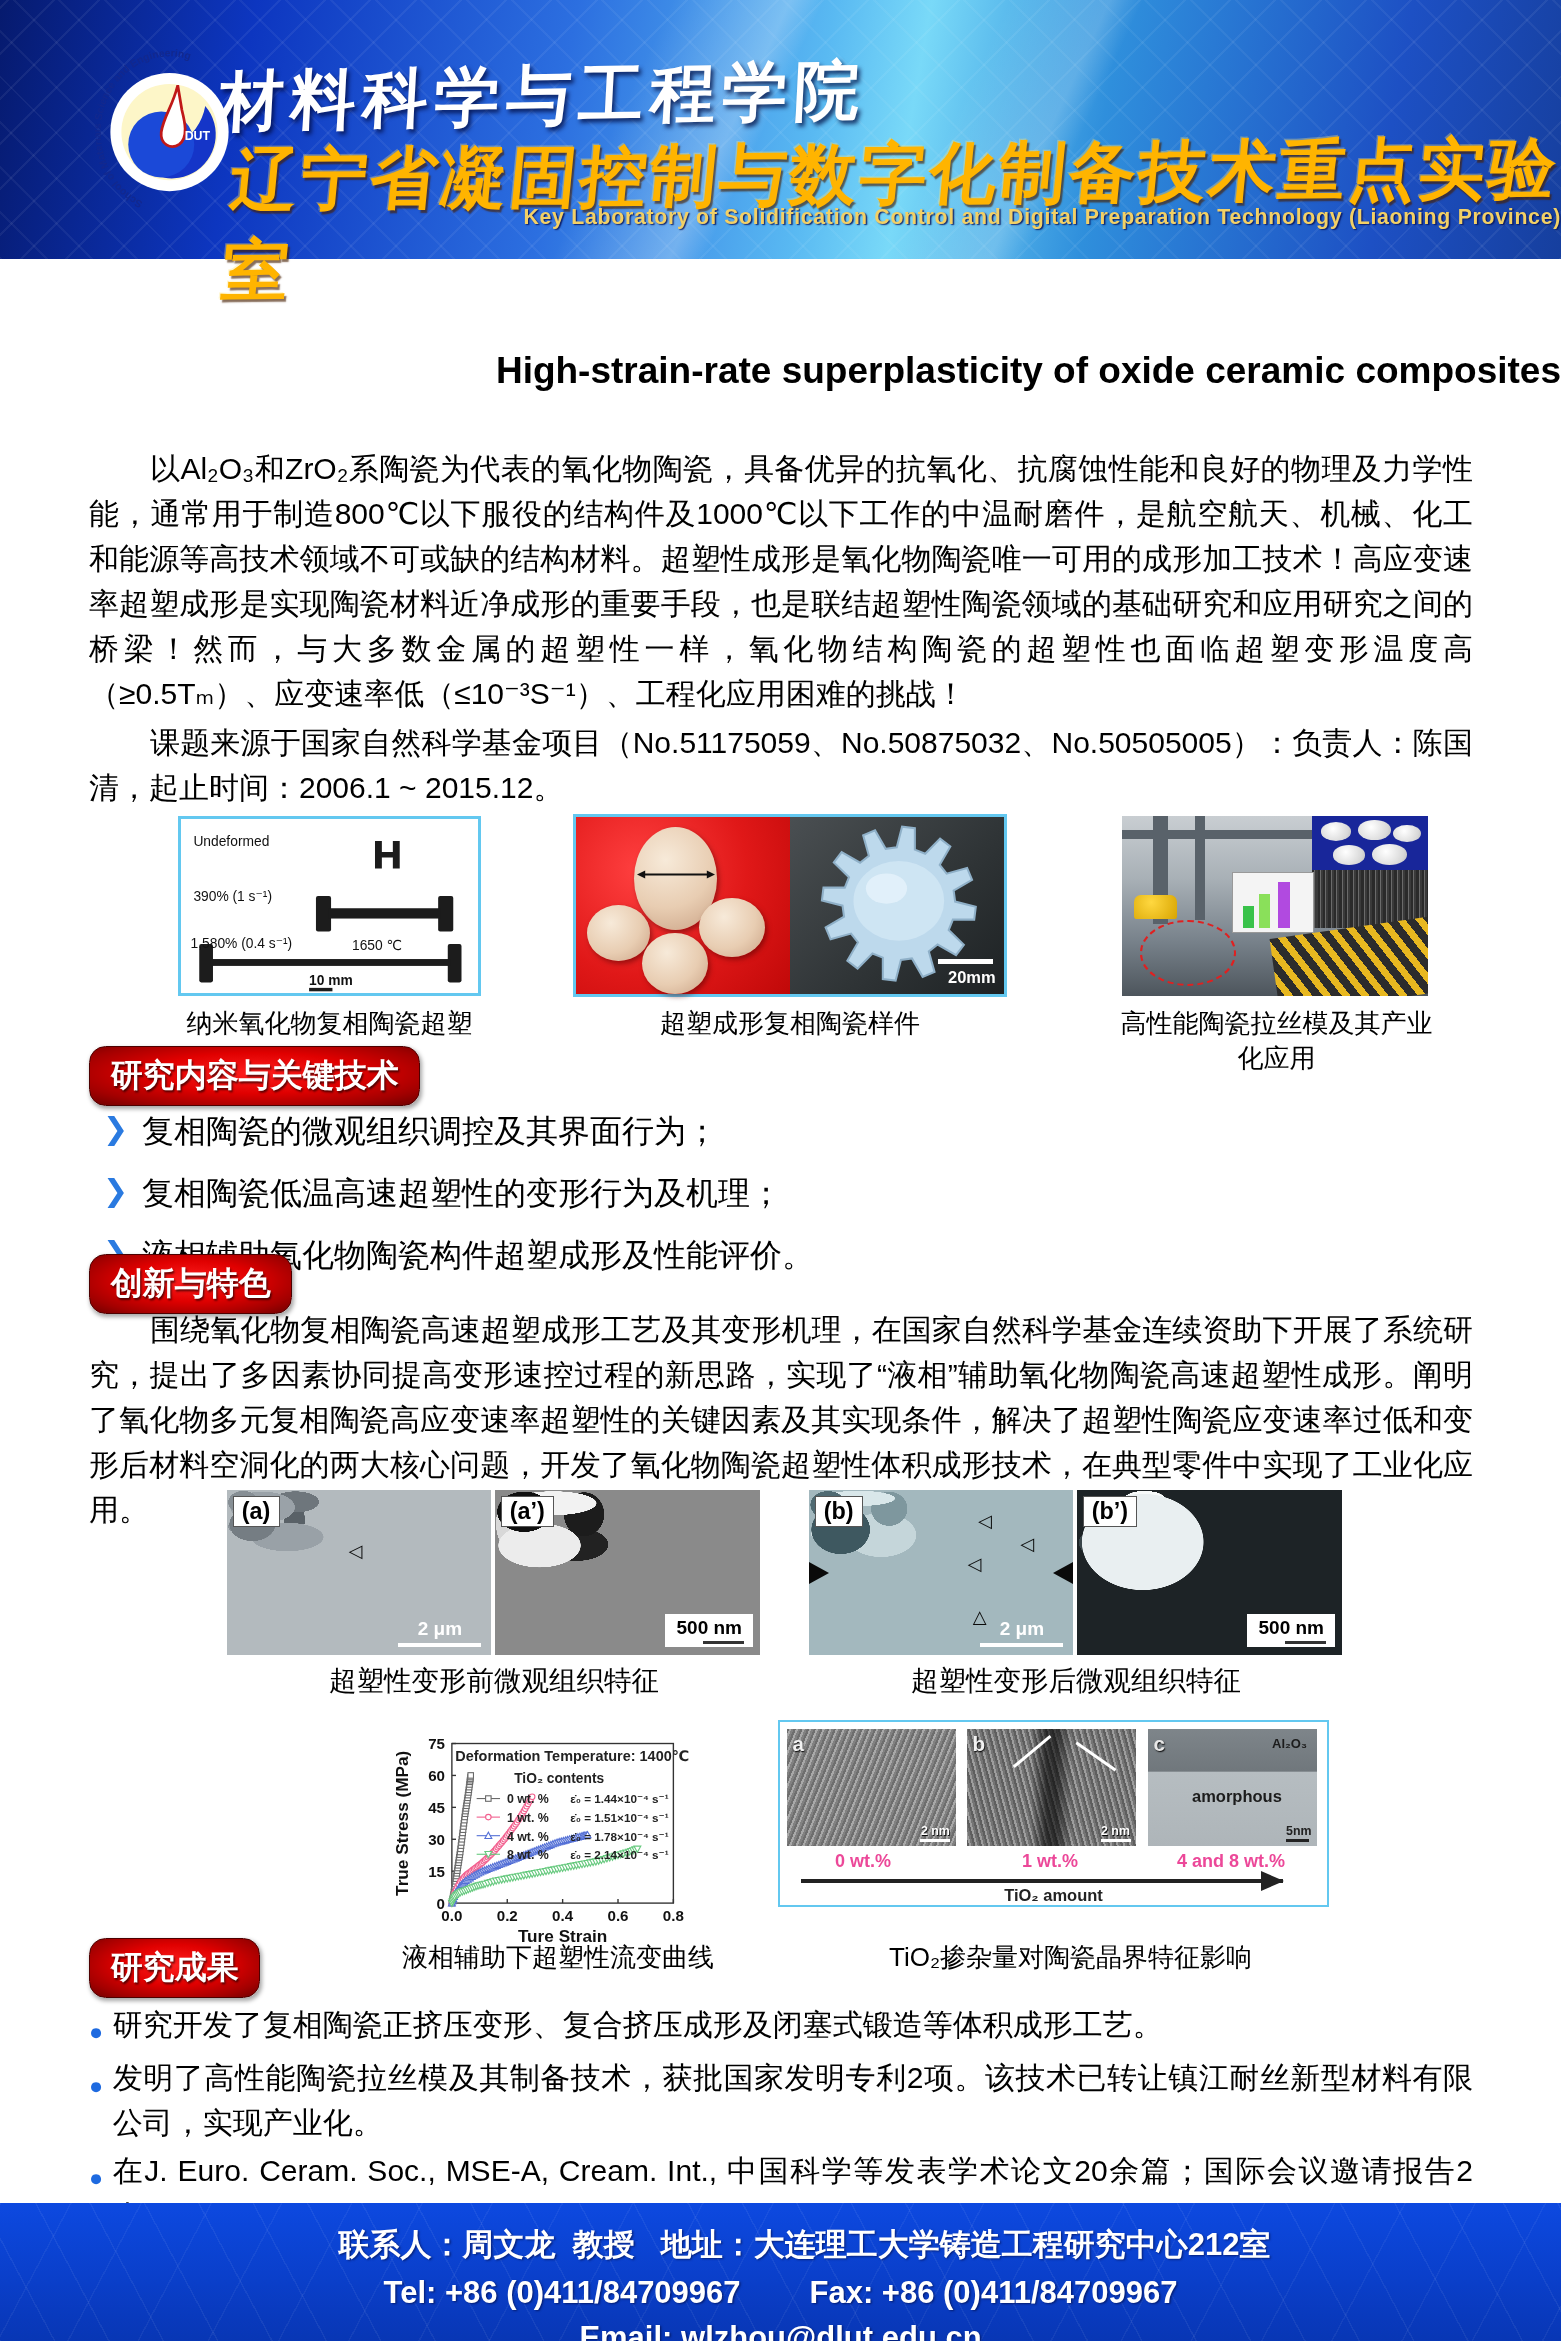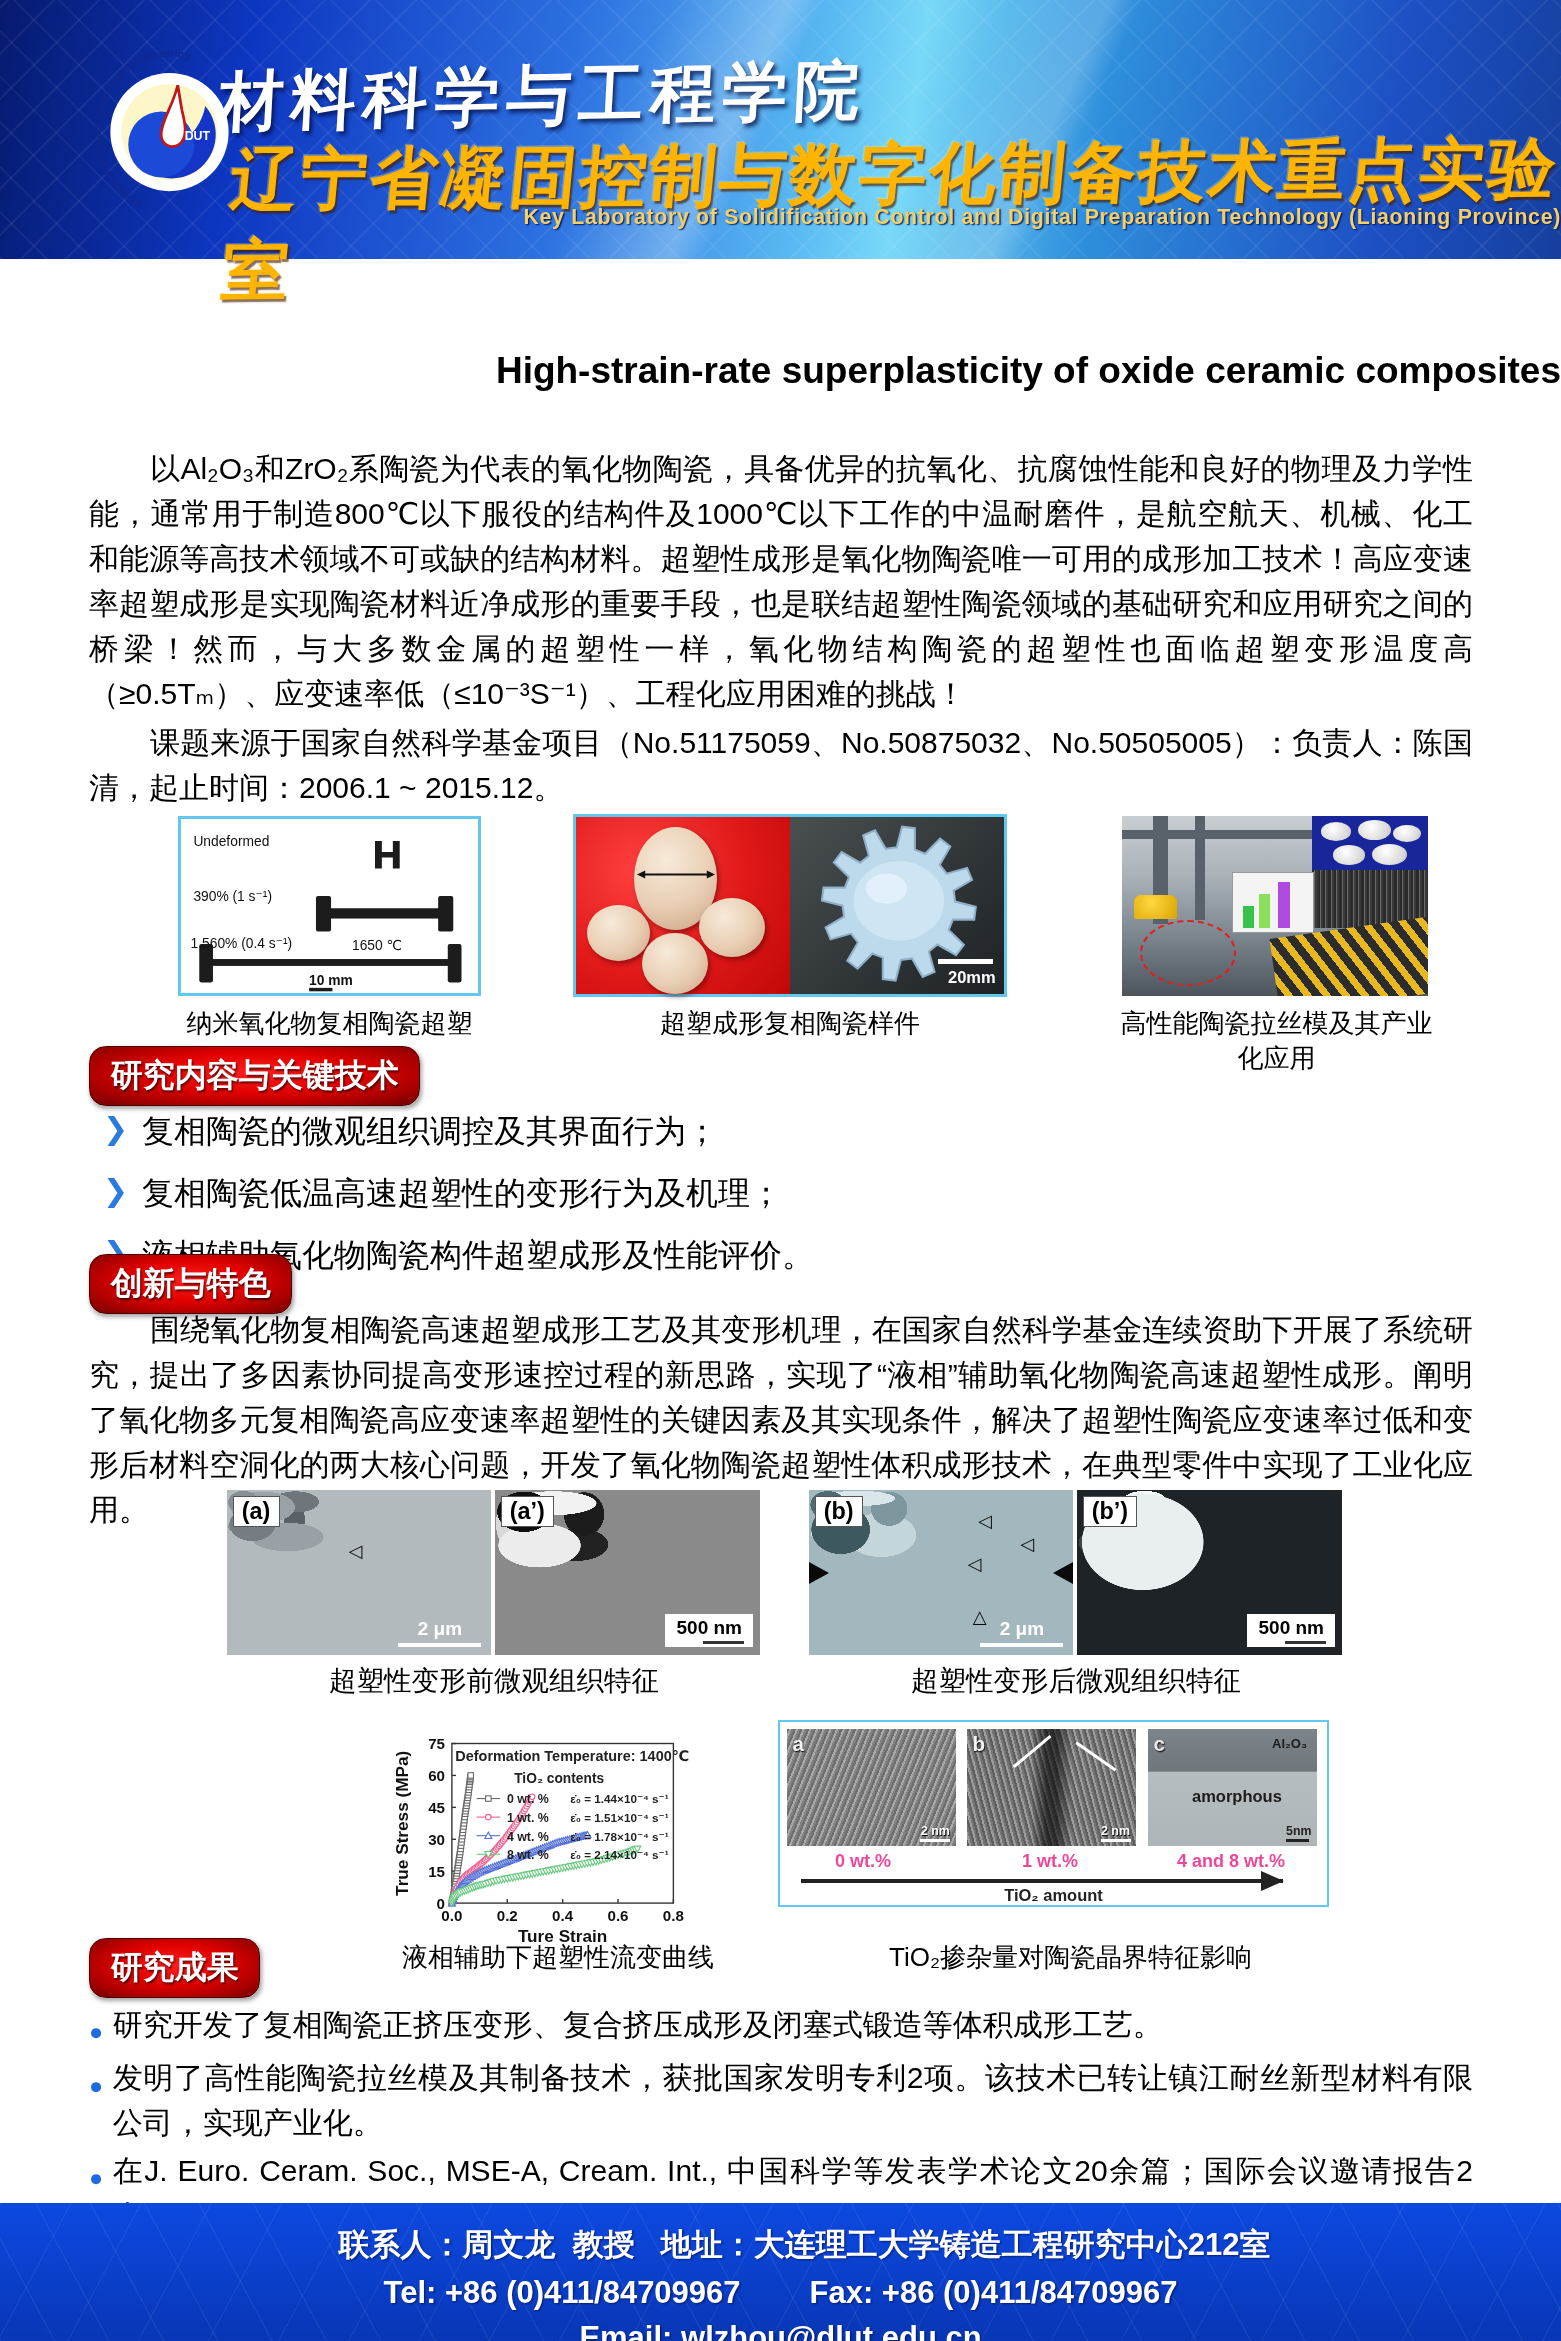--- a/index.html
+++ b/index.html
@@ -183,21 +183,21 @@
           <rect x="374" y="112" width="22" height="52" rx="3"></rect>
           <rect x="214" y="130" width="164" height="15"></rect>
         <rect x="26" y="182" width="20" height="56" rx="3"></rect>
           <rect x="388" y="182" width="20" height="56" rx="3"></rect>
           <rect x="42" y="204" width="350" height="10"></rect>
       </g>
       <rect x="186" y="246" width="34" height="5" fill="#1c1c1c"></rect>
     </svg>
     <div class="lab" style="left:12.4px;top:15px;">Undeformed</div>
     <div class="lab" style="left:12.4px;top:69px;">390% (1 s⁻¹)</div>
-    <div class="lab" style="left:9.6px;top:116px;">1,560% (0.4 s⁻¹)</div>
+    <div class="lab" style="left:9.6px;top:116px;">1,580% (0.4 s⁻¹)</div>
     <div class="lab" style="left:171px;top:118px;">1650 ℃</div>
     <div class="lab" style="left:128px;top:154px;font-weight:bold;">10 mm</div>
   </div>
 
   <div id="fig2" class="abs figbox">
     <div id="fig2-left">
       <div class="dome" style="left:58px;top:9.6px;width:83px;height:103px;"></div>
       <svg class="abs" style="left:61px;top:52px;" width="78" height="11" viewBox="0 0 114 16">
         <line x1="6" y1="8" x2="108" y2="8" stroke="#111" stroke-width="3"></line>
         <polygon points="0,8 12,2 12,14" fill="#111"></polygon>

